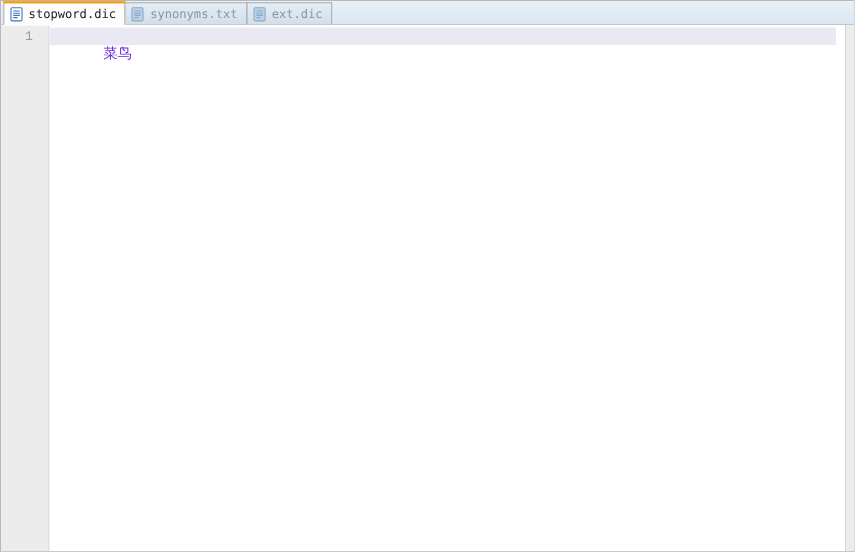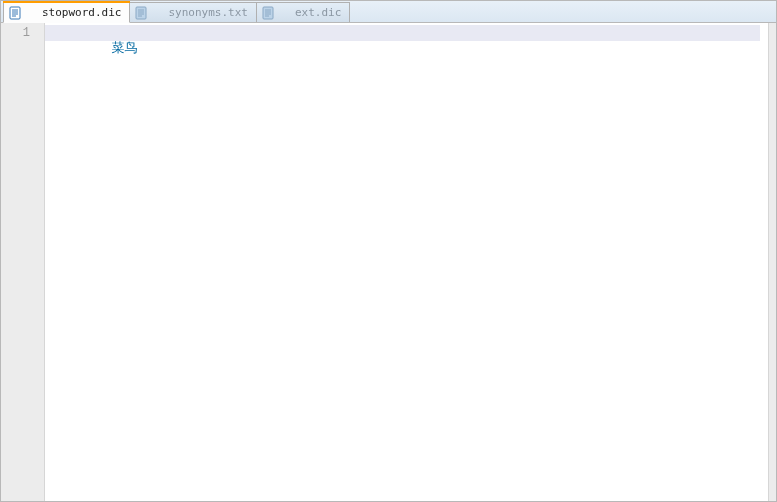--- a/index.html
+++ b/index.html
@@ -33,21 +33,20 @@
     align-items: center;
     padding: 0 8px 0 4px;
     border: 1px solid #b0b0b0;
     border-bottom: none;
     margin-left: -1px;
     background: linear-gradient(to bottom, #e3edf6 0%, #d2dfec 100%);
     color: #8a96a2;
     font-size: 11px;
     cursor: pointer;
     position: relative;
-    gap: 16px;
   }
   .tab:first-child { margin-left: 2px; }
   .tab.active {
     background: #fdfdfd;
     color: #222;
     z-index: 2;
     border-bottom: 1px solid #fdfdfd;
     margin-bottom: -1px;
     height: 21px;
   }
@@ -88,25 +87,25 @@
   }
   .gutter .linenum {
     height: 16px;
     line-height: 16px;
     padding-right: 14px;
   }
   .text-area {
     flex: 1;
     background: #ffffff;
     position: relative;
-    font-family: Liberation Mono, monospace;
+    font-family: Liberation Sans, sans-serif;
     font-size: 13px;
-    color: #0369a1;
+    color: #6d28d9;
     padding-top: 2px;
-    padding-left: 4px;
+    padding-left: 20px;
     padding-right: 8px;
     overflow: hidden;
   }
   .text-line {
     height: 16px;
     line-height: 16px;
     white-space: pre;
   }
   .current-line-bg {
     position: absolute;

